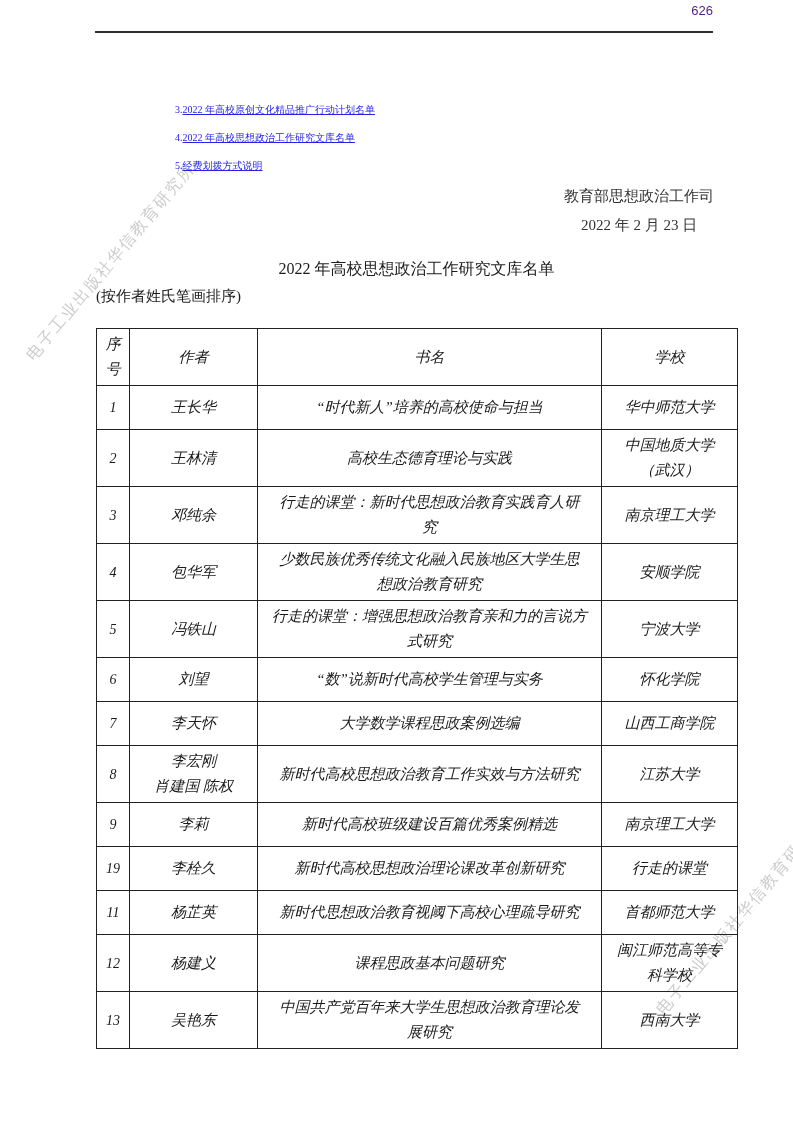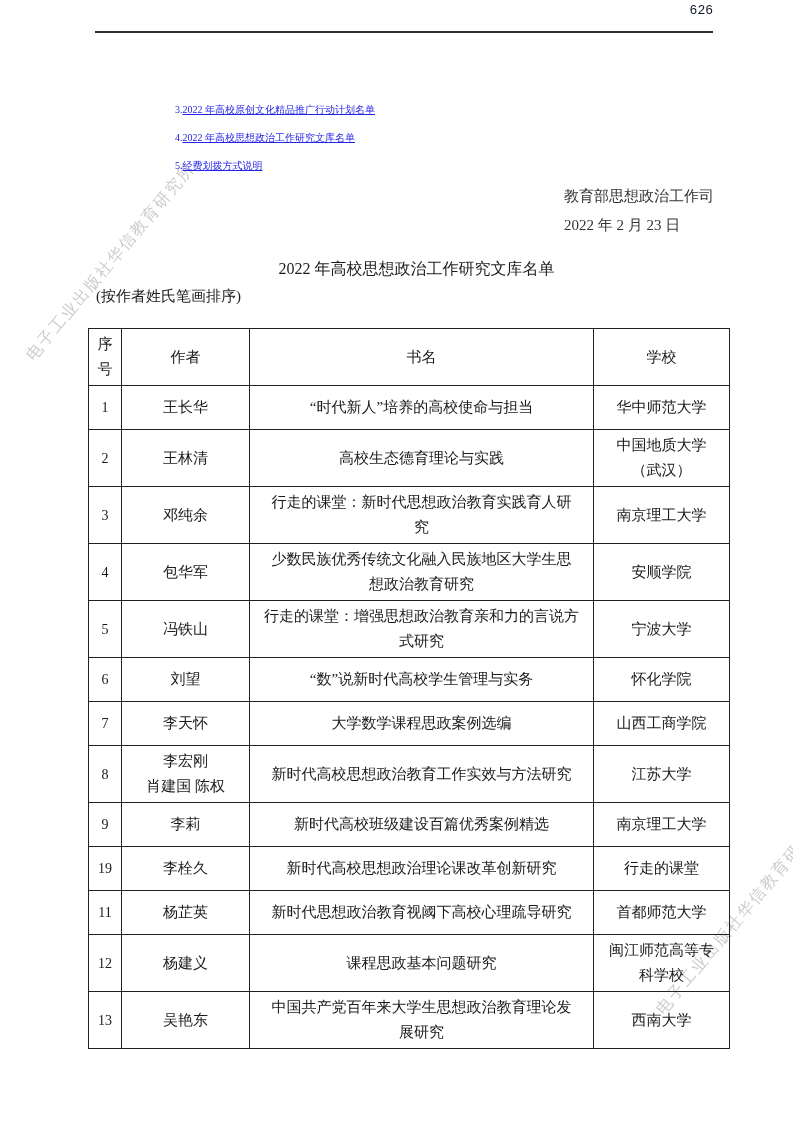--- a/index.html
+++ b/index.html
@@ -12,22 +12,22 @@
   html,body{width:793px;height:1122px;}
   body{
     position:relative;
     background:#ffffff;
     overflow:hidden;
     font-family:"Liberation Serif", serif;
     color:var(--text);
   }
   .page-number{
     position:absolute;top:3px;right:80px;
-    font-family:Liberation Mono, monospace;
-    font-size:13px;color:#0f172a;
+    font-family:Liberation Sans, sans-serif;
+    font-size:13px;color:#4c1d95;
   }
   .header-rule{
     position:absolute;top:31px;left:95px;width:618px;
     border-top:2px solid #2e2e2e;height:0;
   }
   .watermark{
     position:absolute;
     font-size:16px;letter-spacing:2px;white-space:nowrap;
     color:var(--watermark-gray);opacity:.9;
     transform:rotate(-50deg);transform-origin:0 50%;
@@ -37,34 +37,35 @@
   .watermark.wm-right{left:660px;top:1002px;}
   .attachment-list{
     position:absolute;left:175px;top:96px;
     font-size:10px;line-height:28px;
   }
   .att-line{color:var(--link-blue);white-space:nowrap;}
   .att-num{text-decoration:none;}
   .att-link{color:var(--link-blue);text-decoration:underline;cursor:pointer;}
   .signature{
     position:absolute;right:79px;top:182px;
-    text-align:left;font-size:15px;line-height:29px;color:#333333;
+    text-align:center;font-size:15px;line-height:29px;color:#333333;
   }
   .doc-title{
     position:absolute;left:96px;top:259px;width:641px;
     text-align:center;font-size:16px;color:#1c1c1c;
   }
   .doc-subtitle{
     position:absolute;left:96px;top:287px;width:641px;
     font-size:15px;color:#1c1c1c;
   }
   table.doc-table{
-    position:absolute;left:88px;top:328px;width:641px;
+    position:absolute;left:96px;top:328px;width:641px;
     border-collapse:collapse;table-layout:fixed;
     font-size:15px;
+    font-style:italic;
   }
   .doc-table th,.doc-table td{
     border:1.5px solid var(--border);
     text-align:center;vertical-align:middle;
     padding:3px 4px;line-height:25px;
     white-space:pre-line;
     font-weight:normal;
     overflow:hidden;
   }
   .doc-table thead tr{height:46px;}

